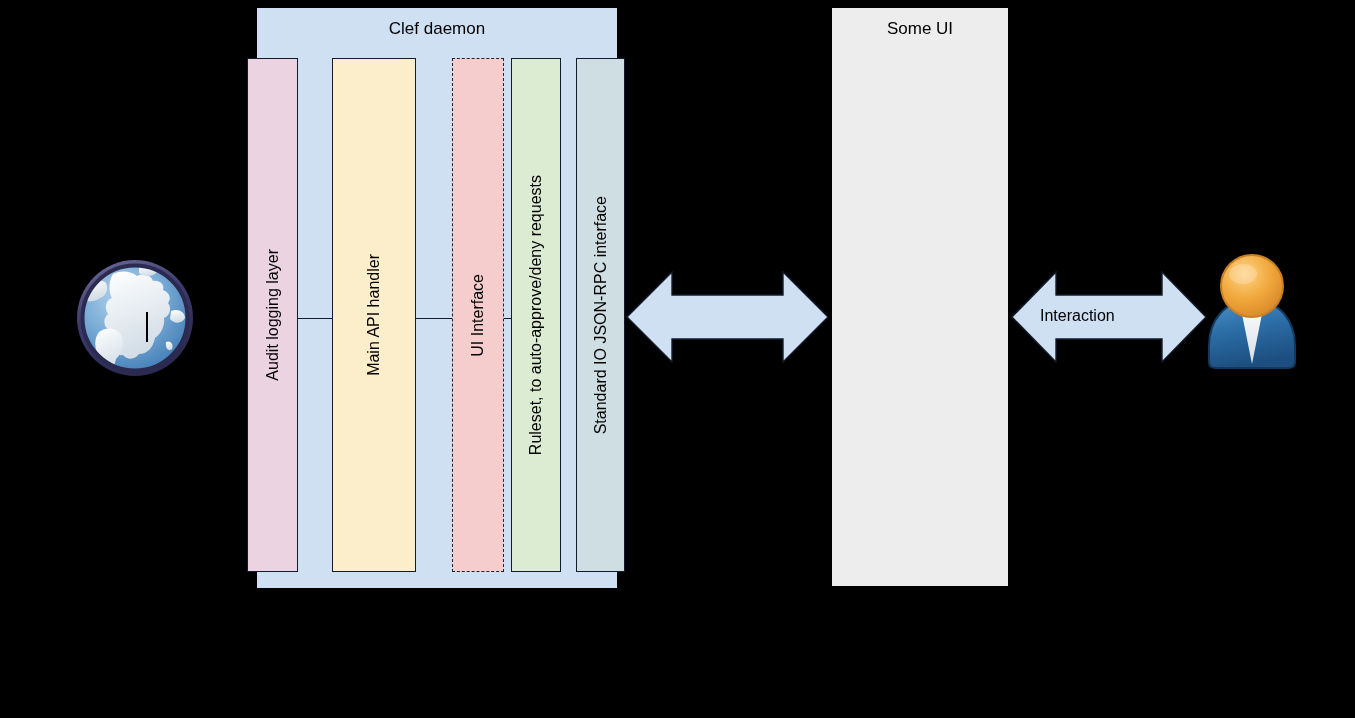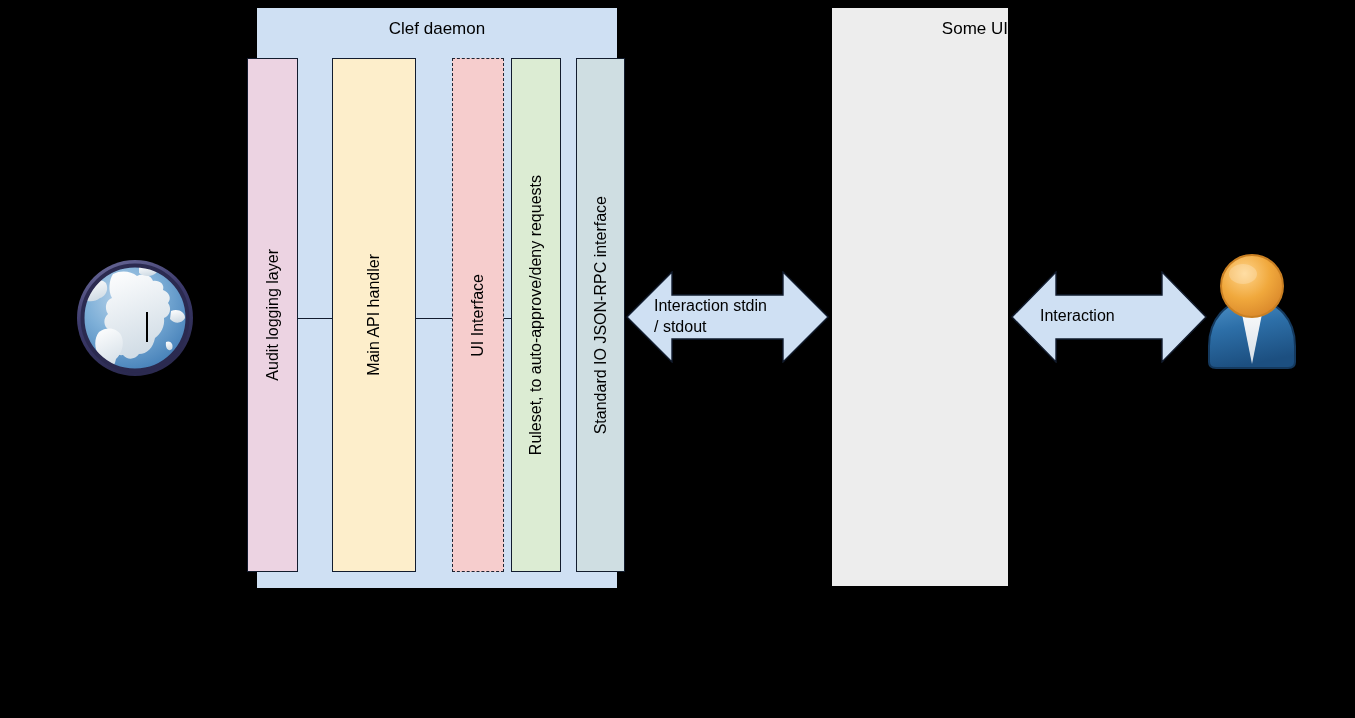--- a/index.html
+++ b/index.html
@@ -92,21 +92,21 @@
     width: 176px;
     height: 578px;
     background: #ededed;
     box-sizing: border-box;
   }
   .someui-title {
     position: absolute;
     left: 832px;
     top: 18px;
     width: 176px;
-    text-align: right;
+    text-align: center;
     font-size: 17px;
     color: #000000;
     line-height: 22px;
   }
   .someui-list {
     position: absolute;
     left: 845px;
     top: 62px;
     width: 160px;
     font-size: 17px;
@@ -230,22 +230,20 @@
 
   <div class="vbox vbox-stdio">
     <span class="vlabel">Standard IO JSON-RPC interface</span>
   </div>
 
   <div class="arrow arrow-stdio">
     <svg width="203" height="92" viewBox="0 0 203 92">
       <polygon points="1,46 46,1 46,24 157,24 157,1 202,46 157,91 157,68 46,68 46,91" fill="#cfe0f3" stroke="#121c2e" stroke-width="1.4" stroke-linejoin="miter"></polygon>
     </svg>
   </div>
-  <div class="arrow-label label-stdio">Interaction stdin
-/ stdout</div>
 
   <div class="someui-panel"></div>
   <div class="someui-title">Some UI</div>
 
   <div class="arrow arrow-inter">
     <svg width="196" height="92" viewBox="0 0 196 92">
       <polygon points="1,46 45,1 45,24 151,24 151,1 195,46 151,91 151,68 45,68 45,91" fill="#cfe0f3" stroke="#121c2e" stroke-width="1.4" stroke-linejoin="miter"></polygon>
     </svg>
   </div>
   <div class="arrow-label label-inter">Interaction</div>

